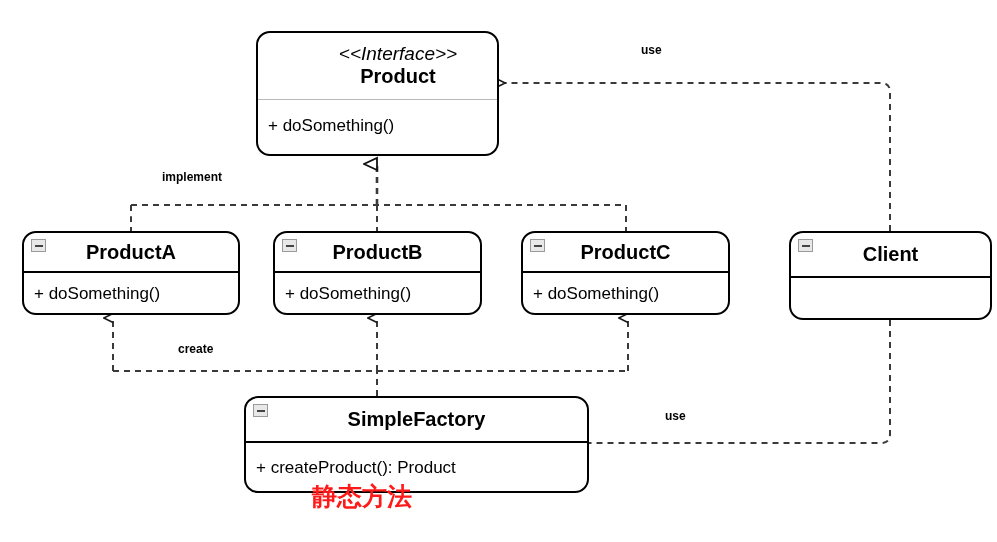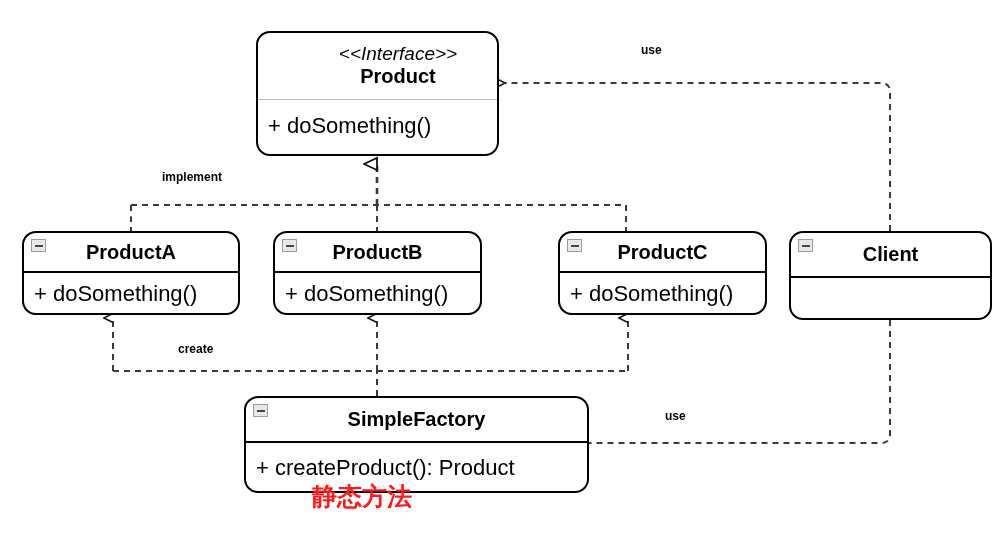--- a/index.html
+++ b/index.html
@@ -64,21 +64,21 @@
     border-top: 1.5px solid #b9b9b9;
   }
   .box-body {
     box-sizing: border-box;
     width: 100%;
     display: flex;
     align-items: center;
     padding-left: 10px;
   }
   .member {
-    font-size: 22px;
+    font-size: 17px;
     color: #000000;
     white-space: nowrap;
   }
   .collapse-icon {
     position: absolute;
     left: 7px;
     top: 6px;
     width: 15px;
     height: 13px;
     box-sizing: border-box;
@@ -109,21 +109,21 @@
     font-size: 25px;
     color: #ff1a1a;
     white-space: nowrap;
     z-index: 6;
   }
 
   
   #box-product      { left: 256px; top: 31px;  width: 243px; height: 125px; }
   #box-producta     { left: 22px;  top: 231px; width: 218px; height: 84px; }
   #box-productb     { left: 273px; top: 231px; width: 209px; height: 84px; }
-  #box-productc     { left: 521px; top: 231px; width: 209px; height: 84px; margin-left: 37px; }
+  #box-productc     { left: 521px; top: 231px; width: 209px; height: 84px; }
   #box-client       { left: 789px; top: 231px; width: 203px; height: 89px; }
   #box-simplefactory{ left: 204px; top: 396px; width: 345px; height: 97px; margin-left: 40px; }
 </style>
 </head>
 <body>
 
 <div id="diagram-root">
 
   <svg id="edge-layer" viewBox="0 0 997 542" xmlns="http://www.w3.org/2000/svg">
     <defs>

